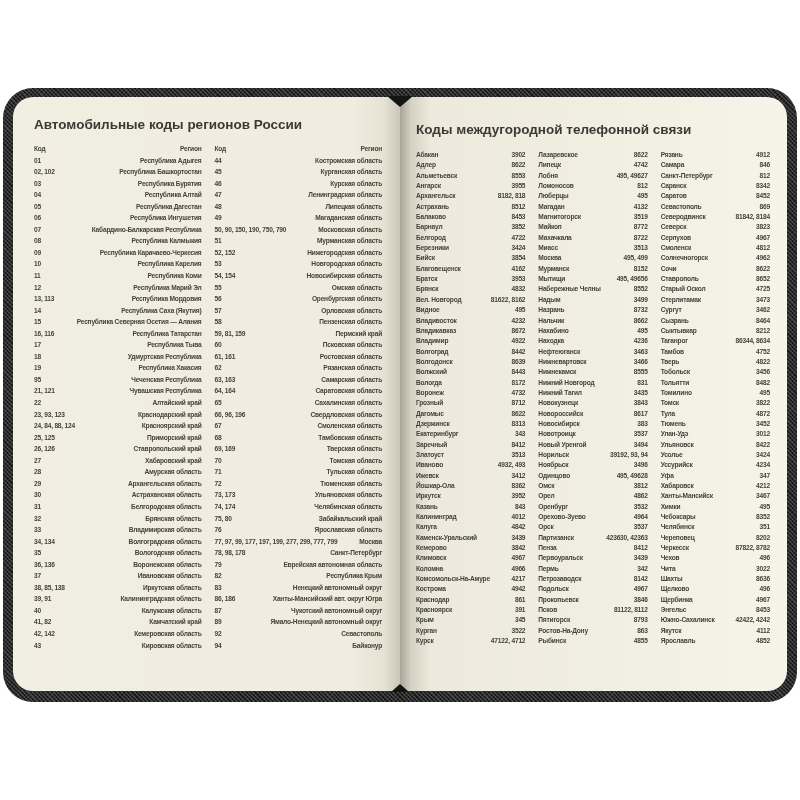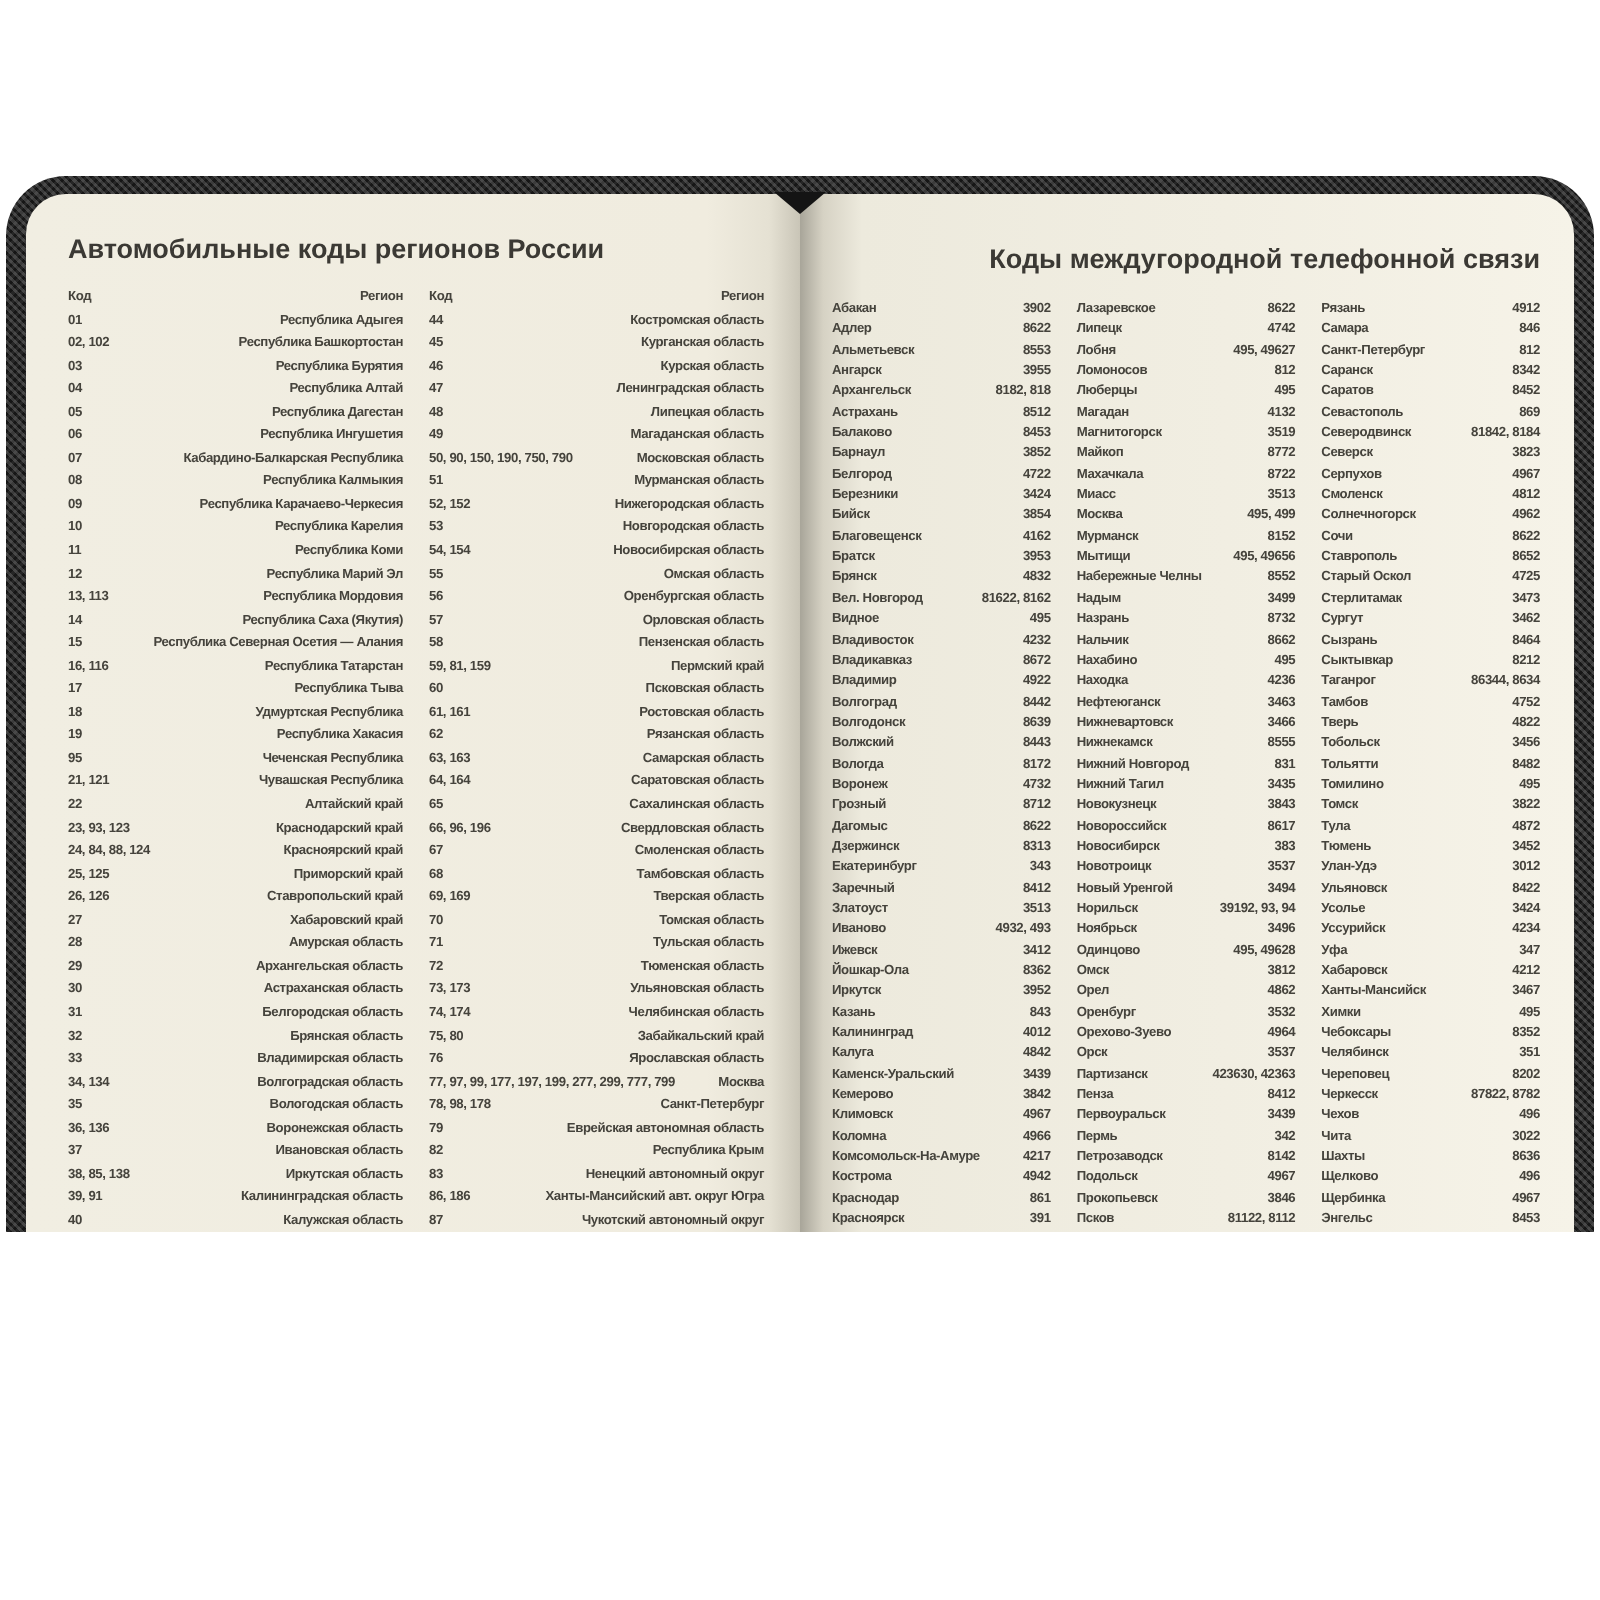--- a/index.html
+++ b/index.html
@@ -1,16 +1,16 @@
 <!DOCTYPE html>
 <html><head>
 <meta charset="utf-8">
 <style>
   html,body{margin:0;padding:0;}
-  .stage{position:relative;width:800px;height:616px;background:#ffffff;overflow:hidden;
+  .stage{position:relative;width:800px;height:800px;background:#ffffff;overflow:hidden;
          font-family:"Liberation Sans",sans-serif;}
   .book{position:absolute;left:3px;top:88px;width:794px;height:614px;border-radius:30px;
         background-color:#161616;
         background-image:
           repeating-linear-gradient(45deg, rgba(255,255,255,.16) 0 1.5px, transparent 1.5px 3px),
           repeating-linear-gradient(-45deg, rgba(255,255,255,.07) 0 1.5px, transparent 1.5px 3px);}
   .pages{position:absolute;left:10px;right:10px;top:9px;bottom:11px;display:flex;}
   .page{width:50%;position:relative;overflow:hidden;color:#45433c;}
   .page.left{border-radius:20px 0 0 20px;
         background:linear-gradient(to right,#f1eee2 0%,#f0ecdf 88%,#e5e1d3 96%,#c9c5b7 100%);}
@@ -18,21 +18,21 @@
         background:linear-gradient(to right,#a8a599 0%,#d6d2c4 3%,#edeadd 8%,#f1eee2 55%,#f6f3e8 100%);}
   .notch{position:absolute;left:50%;transform:translateX(-50%);width:0;height:0;z-index:6;}
   .notch.top{top:8px;border-left:13px solid transparent;border-right:13px solid transparent;border-top:11px solid #141414;}
   .notch.bottom{bottom:10px;border-left:9px solid transparent;border-right:9px solid transparent;border-bottom:8px solid #141414;}
 
   .page-inner{position:absolute;inset:0;}
   .page.left  .page-inner{padding:20px 18px 0 21px;}
   .page.right .page-inner{padding:25px 17px 0 16px;}
 
   .page-title{font-size:13.5px;font-weight:bold;color:#3b3934;letter-spacing:0;margin:0 0 11px 0;}
-  .page.right .page-title{text-align:right;margin-bottom:13px;}
+  .page.right .page-title{text-align:left;margin-bottom:13px;}
 
   .cols{display:flex;gap:13px;}
   .colgroup{flex:1;min-width:0;}
 
   .row{display:flex;justify-content:space-between;align-items:baseline;gap:4px;
        font-size:6.6px;font-weight:bold;letter-spacing:-0.2px;white-space:nowrap;}
   .page.left  .row{height:11.55px;line-height:11.55px;}
   .page.right .row{height:10.35px;line-height:10.35px;}
   .row .lft{text-align:left;flex-shrink:0;}
   .row .rgt{text-align:right;}

